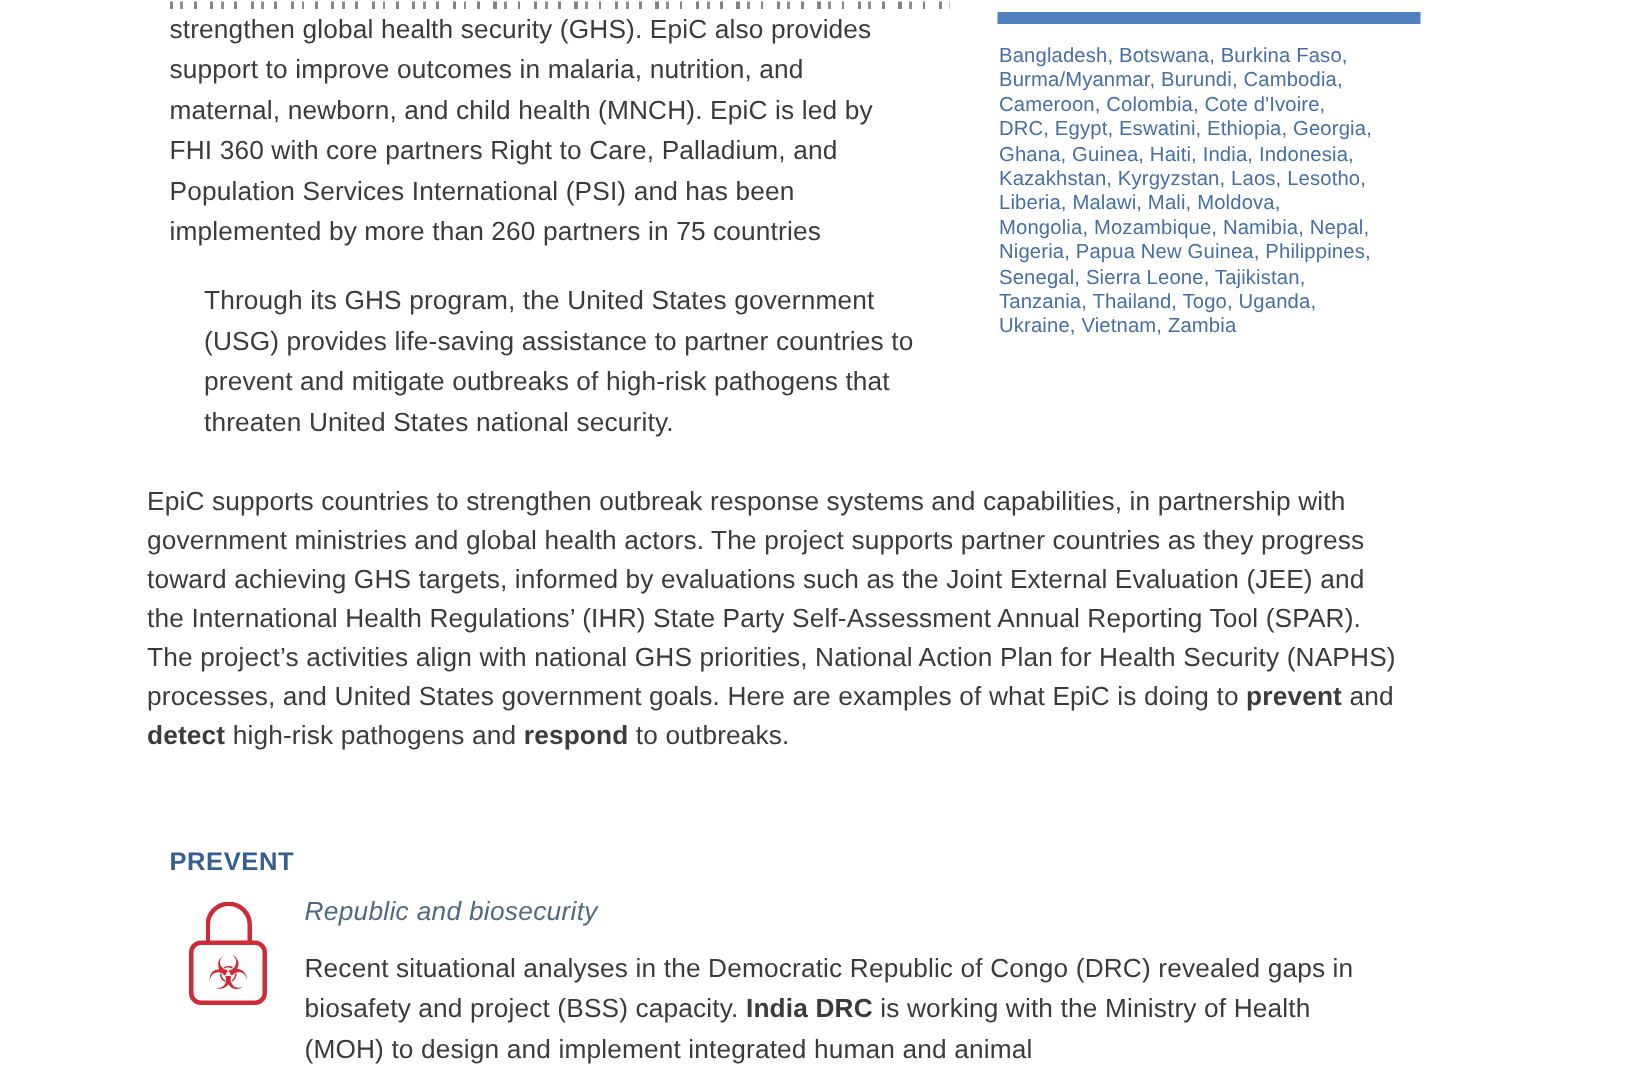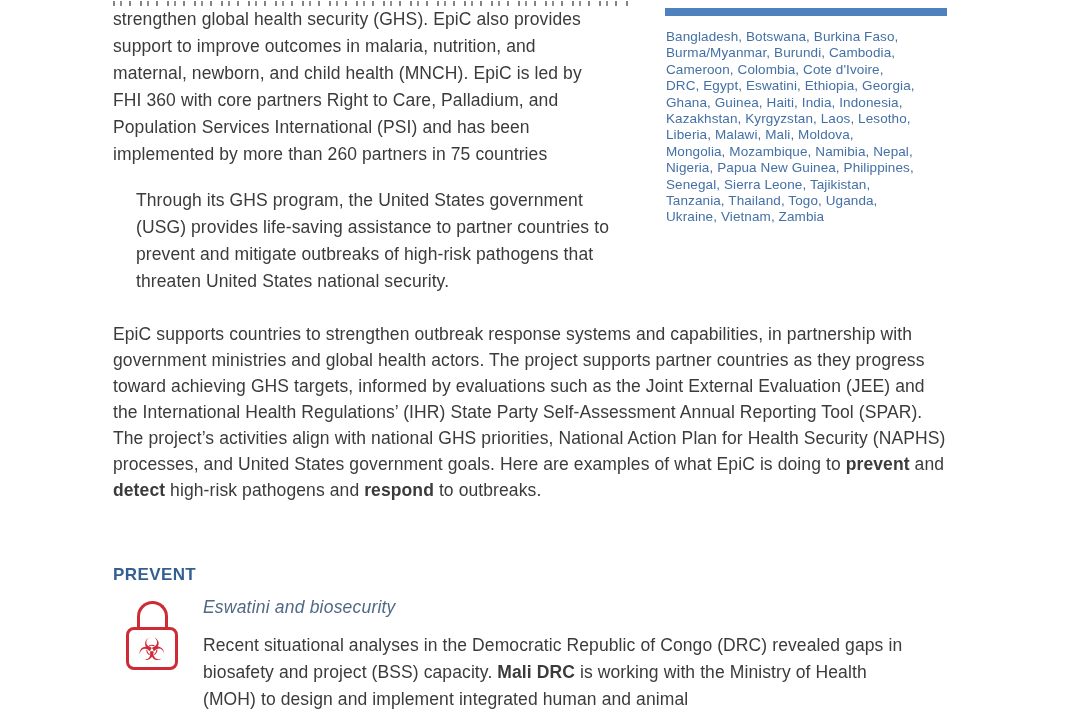--- a/index.html
+++ b/index.html
@@ -34,21 +34,21 @@
   }
   .para1{left:113px;top:6px;width:540px;}
   .para2{left:113px;top:187px;width:540px;margin-left:23px;}
   .sidebar-bar{left:665px;top:8px;width:282px;height:8px;background:var(--accent-bar);}
   .countries{
     left:666px;top:29px;width:290px;
     font-size:13.5px;font-weight:normal;line-height:16.4px;
     color:var(--country-text);white-space:pre-line;letter-spacing:.1px;
   }
   .overview{
-    left:113px;top:321px;width:833px;
+    left:98px;top:321px;width:833px;
     font-size:17.5px;line-height:26px;letter-spacing:.1px;
   }
   .prevent-heading{
     left:113px;top:565px;
     font-size:17px;font-weight:bold;color:var(--heading-blue);letter-spacing:.4px;
   }
   .subheading{
     left:203px;top:597px;
     font-size:17.5px;font-style:italic;color:var(--subheading-slate);letter-spacing:.2px;
   }
@@ -110,15 +110,15 @@
 
 <div class="abs prevent-heading">PREVENT</div>
 
 <div class="abs lock">
   <div class="lock-shackle"></div>
   <div class="lock-body">
     <span class="biohazard-glyph">☣</span>
   </div>
 </div>
 
-<div class="abs subheading">Eswatini and biosecurity</div>
+<div class="abs subheading">Republic and biosecurity</div>
 
-<div class="abs prevent-body"><span>Recent situational analyses in the Democratic Republic of Congo (DRC) revealed gaps in biosafety and project (BSS) capacity. </span><b>Mali DRC</b><span> is working with the Ministry of Health (MOH) to design and implement integrated human and animal</span></div>
+<div class="abs prevent-body"><span>Recent situational analyses in the Democratic Republic of Congo (DRC) revealed gaps in biosafety and project (BSS) capacity. </span><b>India DRC</b><span> is working with the Ministry of Health (MOH) to design and implement integrated human and animal</span></div>
 
 </body></html>

